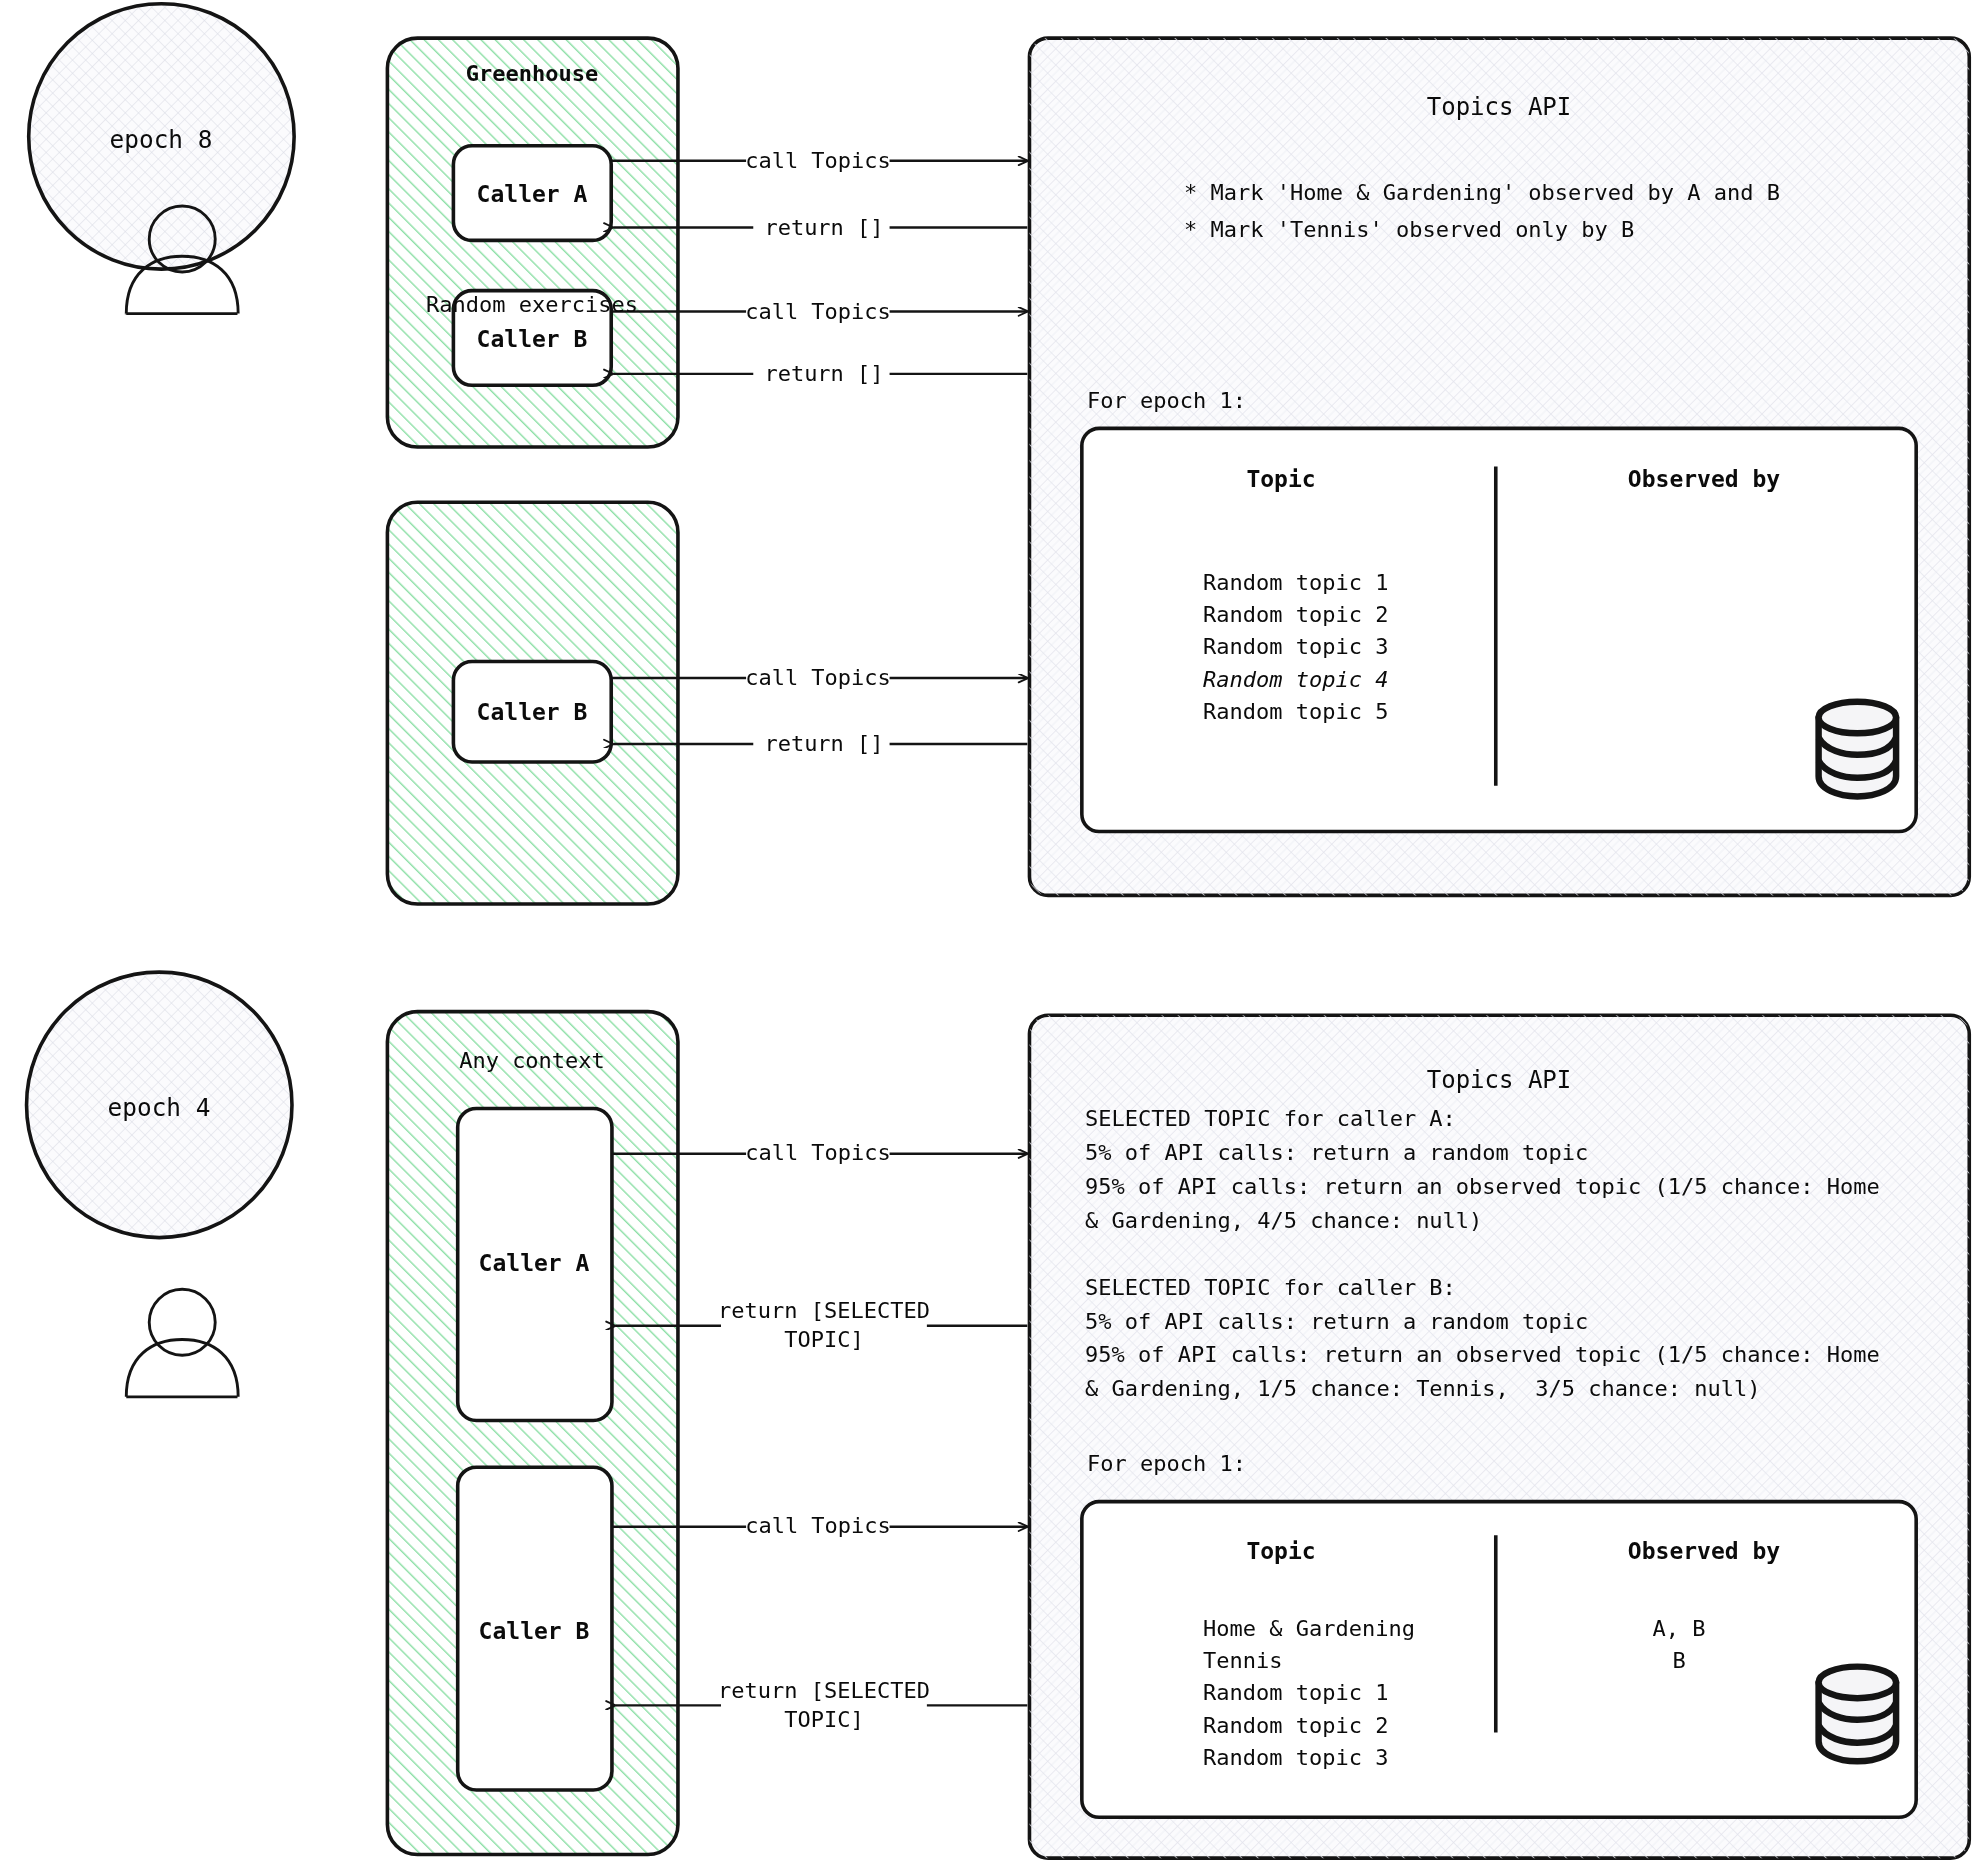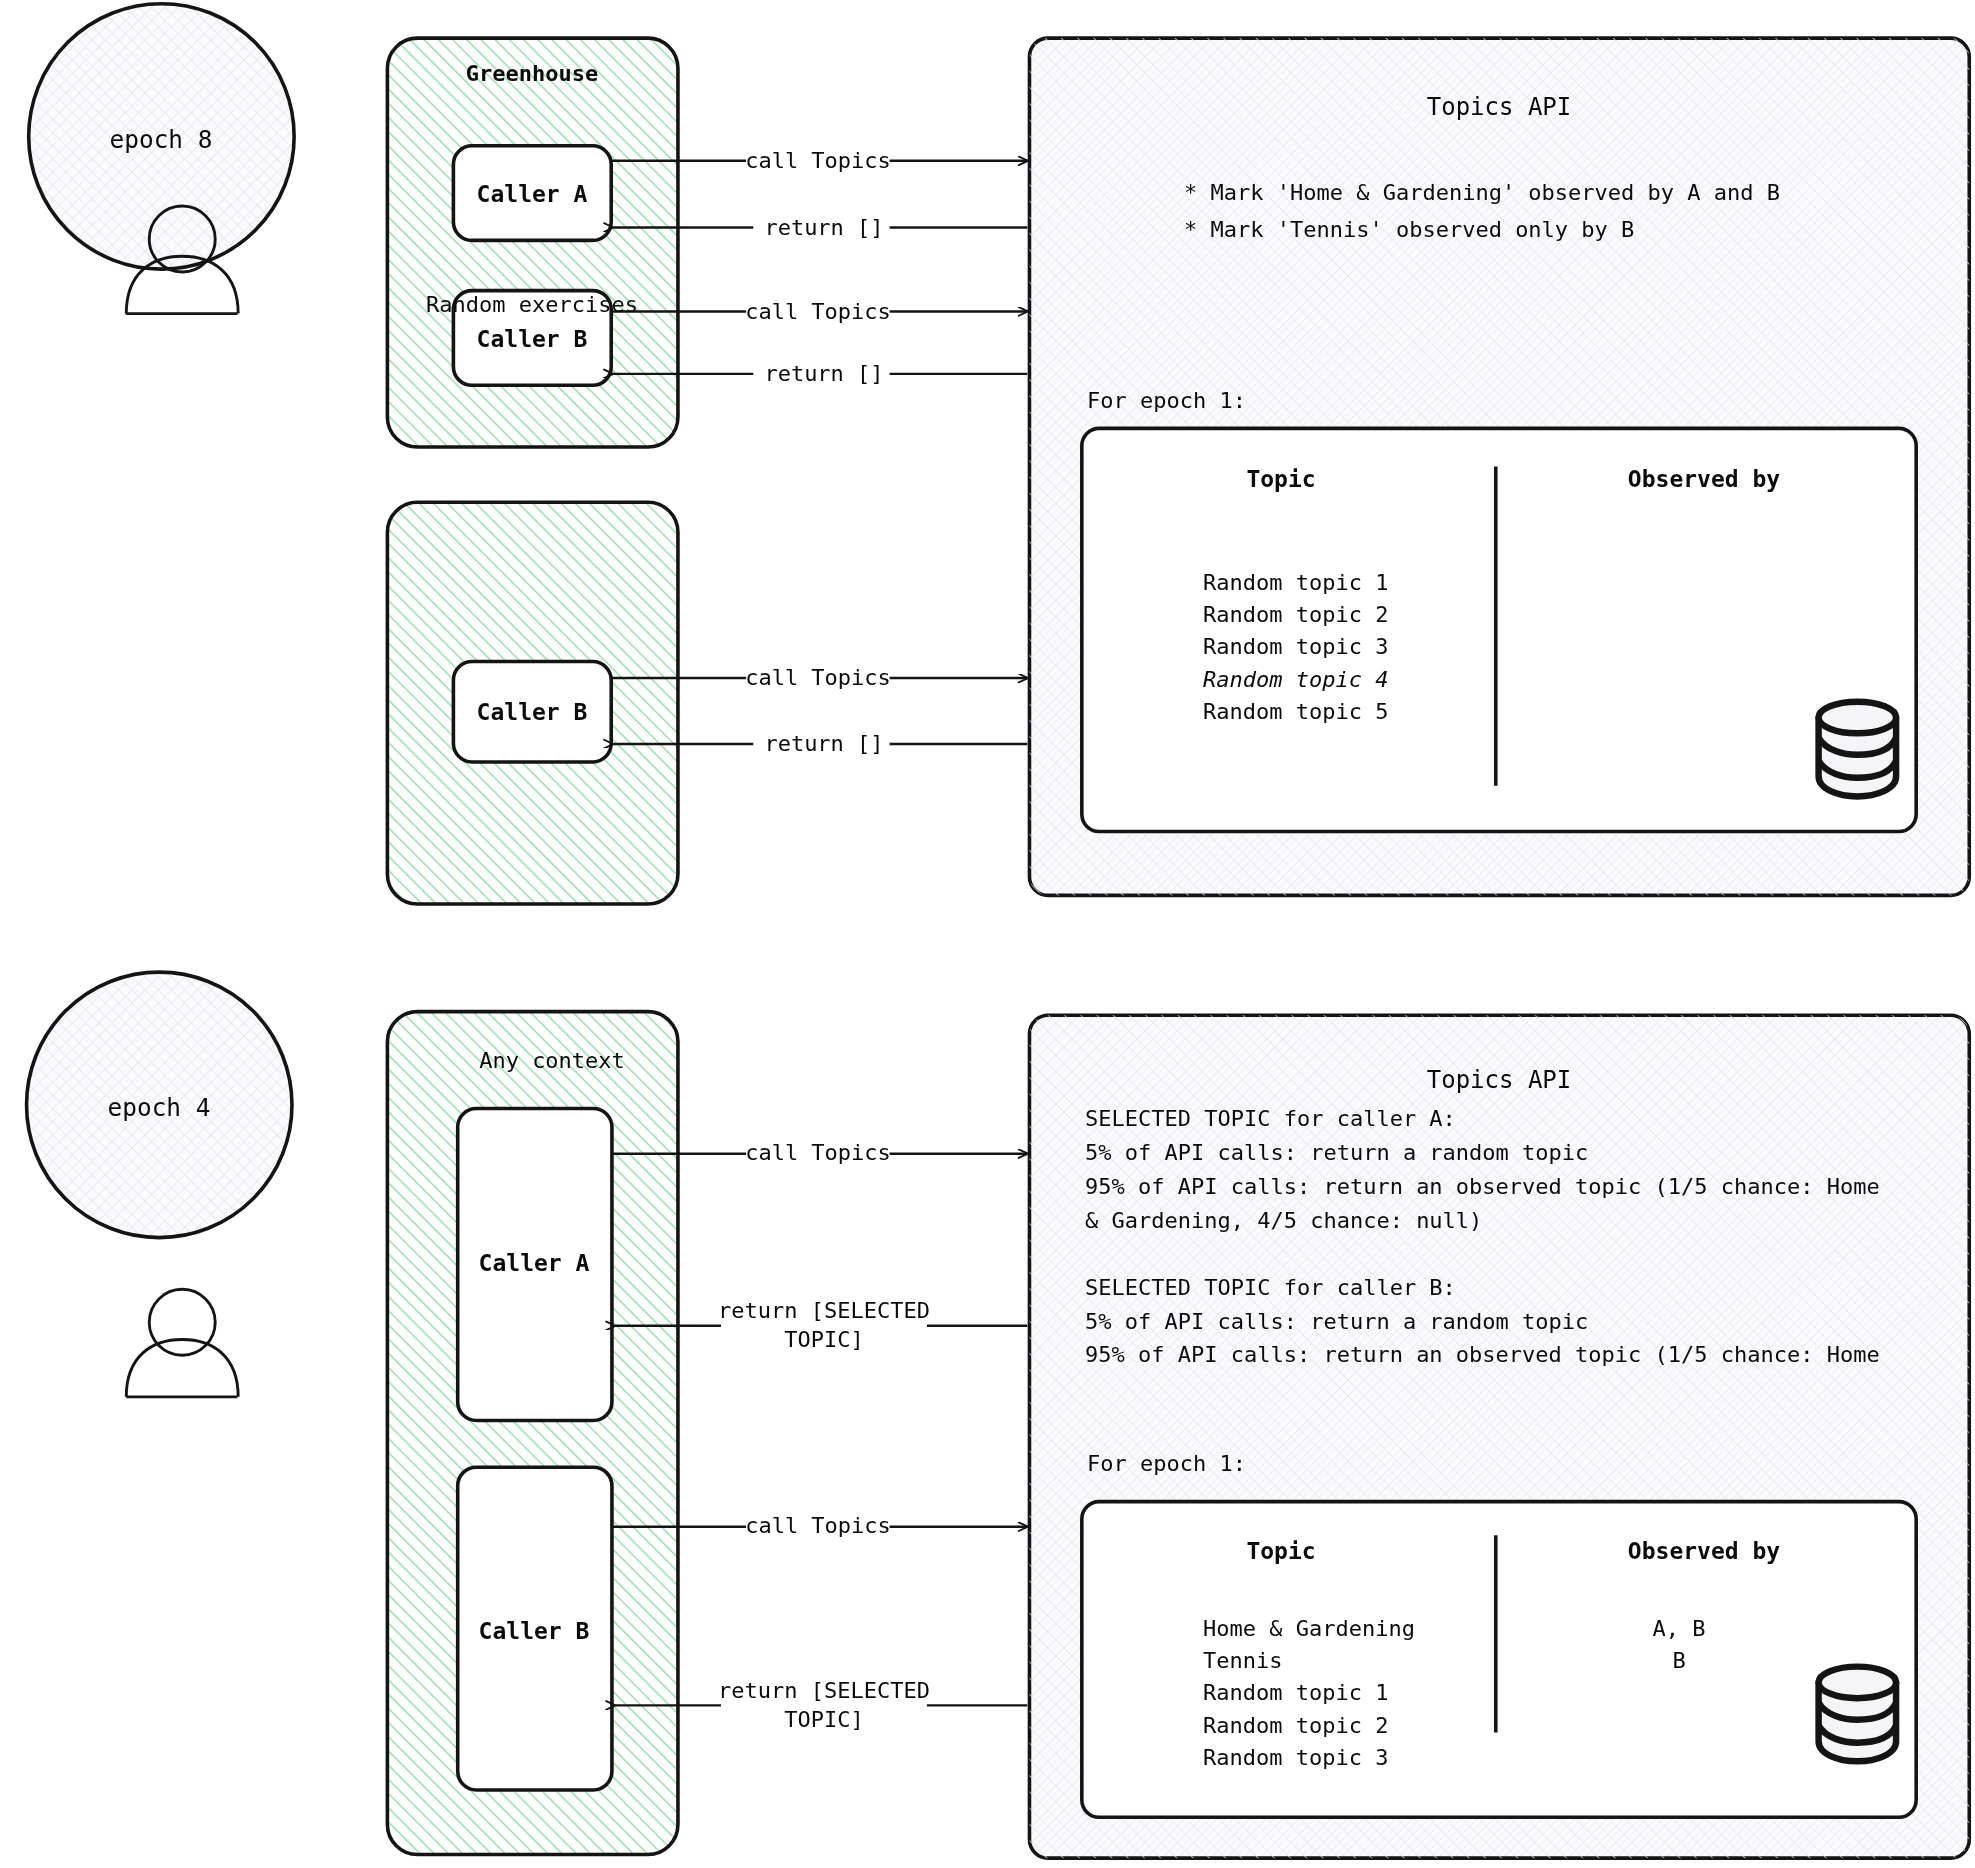--- a/index.html
+++ b/index.html
@@ -250,21 +250,21 @@
   <div class="txt t31" style="left:1203px; top:604px;">Random topic 2</div>
   <div class="txt t31" style="left:1203px; top:636px;">Random topic 3</div>
   <div class="txt t31" style="left:1203px; top:669px;font-style:italic;">Random topic 4</div>
   <div class="txt t31" style="left:1203px; top:701px;">Random topic 5</div>
 
   <div class="txt t31 center" style="left:1704px; top:572px;"></div>
   <div class="txt t31 center" style="left:1704px; top:604px;"></div>
 
   <div class="txt t34 center" style="left:159px; top:1096px;">epoch 4</div>
 
-  <div class="txt t31 center" style="left:532px; top:1050px;margin-left:20px;">Any context</div>
+  <div class="txt t31 center" style="left:532px; top:1050px;">Any context</div>
 
   <div class="txt t32 center" style="left:534px; top:1252px;">Caller A</div>
 
   <div class="txt t32 center" style="left:534px; top:1620px;">Caller B</div>
 
   <div class="txt t31 center" style="left:818px; top:1142px;">call Topics</div>
   <div class="txt t31 center multiline" style="left:824px; top:1297px;">return [SELECTED
 TOPIC]</div>
   <div class="txt t31 center" style="left:818px; top:1515px;">call Topics</div>
   <div class="txt t31 center multiline" style="left:824px; top:1677px;">return [SELECTED
@@ -273,20 +273,21 @@
   <div class="txt t33 center" style="left:1499px; top:1068px;">Topics API</div>
 
   <div class="txt t31" style="left:1085px; top:1108px;">SELECTED TOPIC for caller A:</div>
   <div class="txt t31" style="left:1085px; top:1142px;">5% of API calls: return a random topic</div>
   <div class="txt t31" style="left:1085px; top:1176px;">95% of API calls: return an observed topic (1/5 chance: Home</div>
   <div class="txt t31" style="left:1085px; top:1210px;">&amp; Gardening, 4/5 chance: null)</div>
 
   <div class="txt t31" style="left:1085px; top:1277px;">SELECTED TOPIC for caller B:</div>
   <div class="txt t31" style="left:1085px; top:1311px;">5% of API calls: return a random topic</div>
   <div class="txt t31" style="left:1085px; top:1344px;">95% of API calls: return an observed topic (1/5 chance: Home</div>
+  <div class="txt t31" style="left:1085px; top:1378px;">&amp; Gardening, 1/5 chance: Tennis,  3/5 chance: null)</div>
 
   <div class="txt t31" style="left:1087px; top:1453px;">For epoch 1:</div>
 
   <div class="txt t32 center" style="left:1281px; top:1540px;">Topic</div>
   <div class="txt t32 center" style="left:1704px; top:1540px;">Observed by</div>
 
   <div class="txt t31" style="left:1203px; top:1618px;">Home &amp; Gardening</div>
   <div class="txt t31" style="left:1203px; top:1650px;">Tennis</div>
   <div class="txt t31" style="left:1203px; top:1682px;">Random topic 1</div>
   <div class="txt t31" style="left:1203px; top:1715px;">Random topic 2</div>

